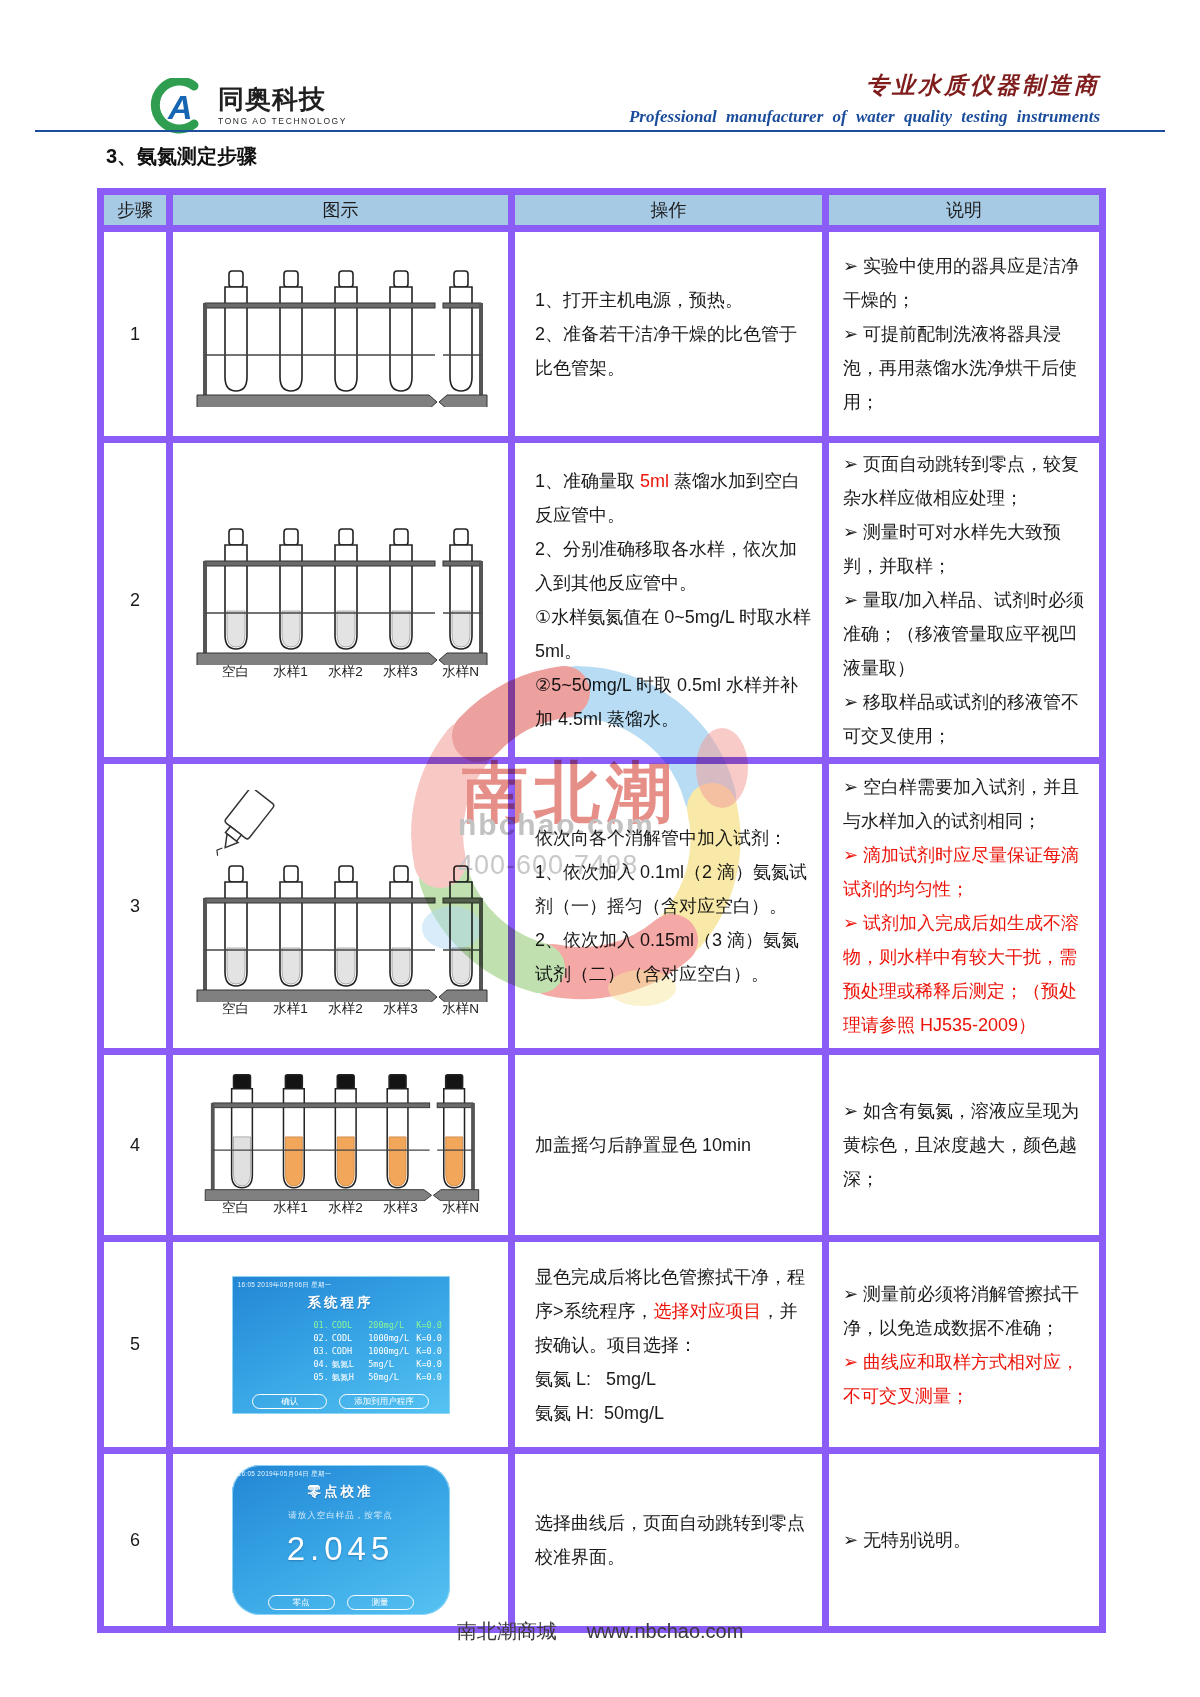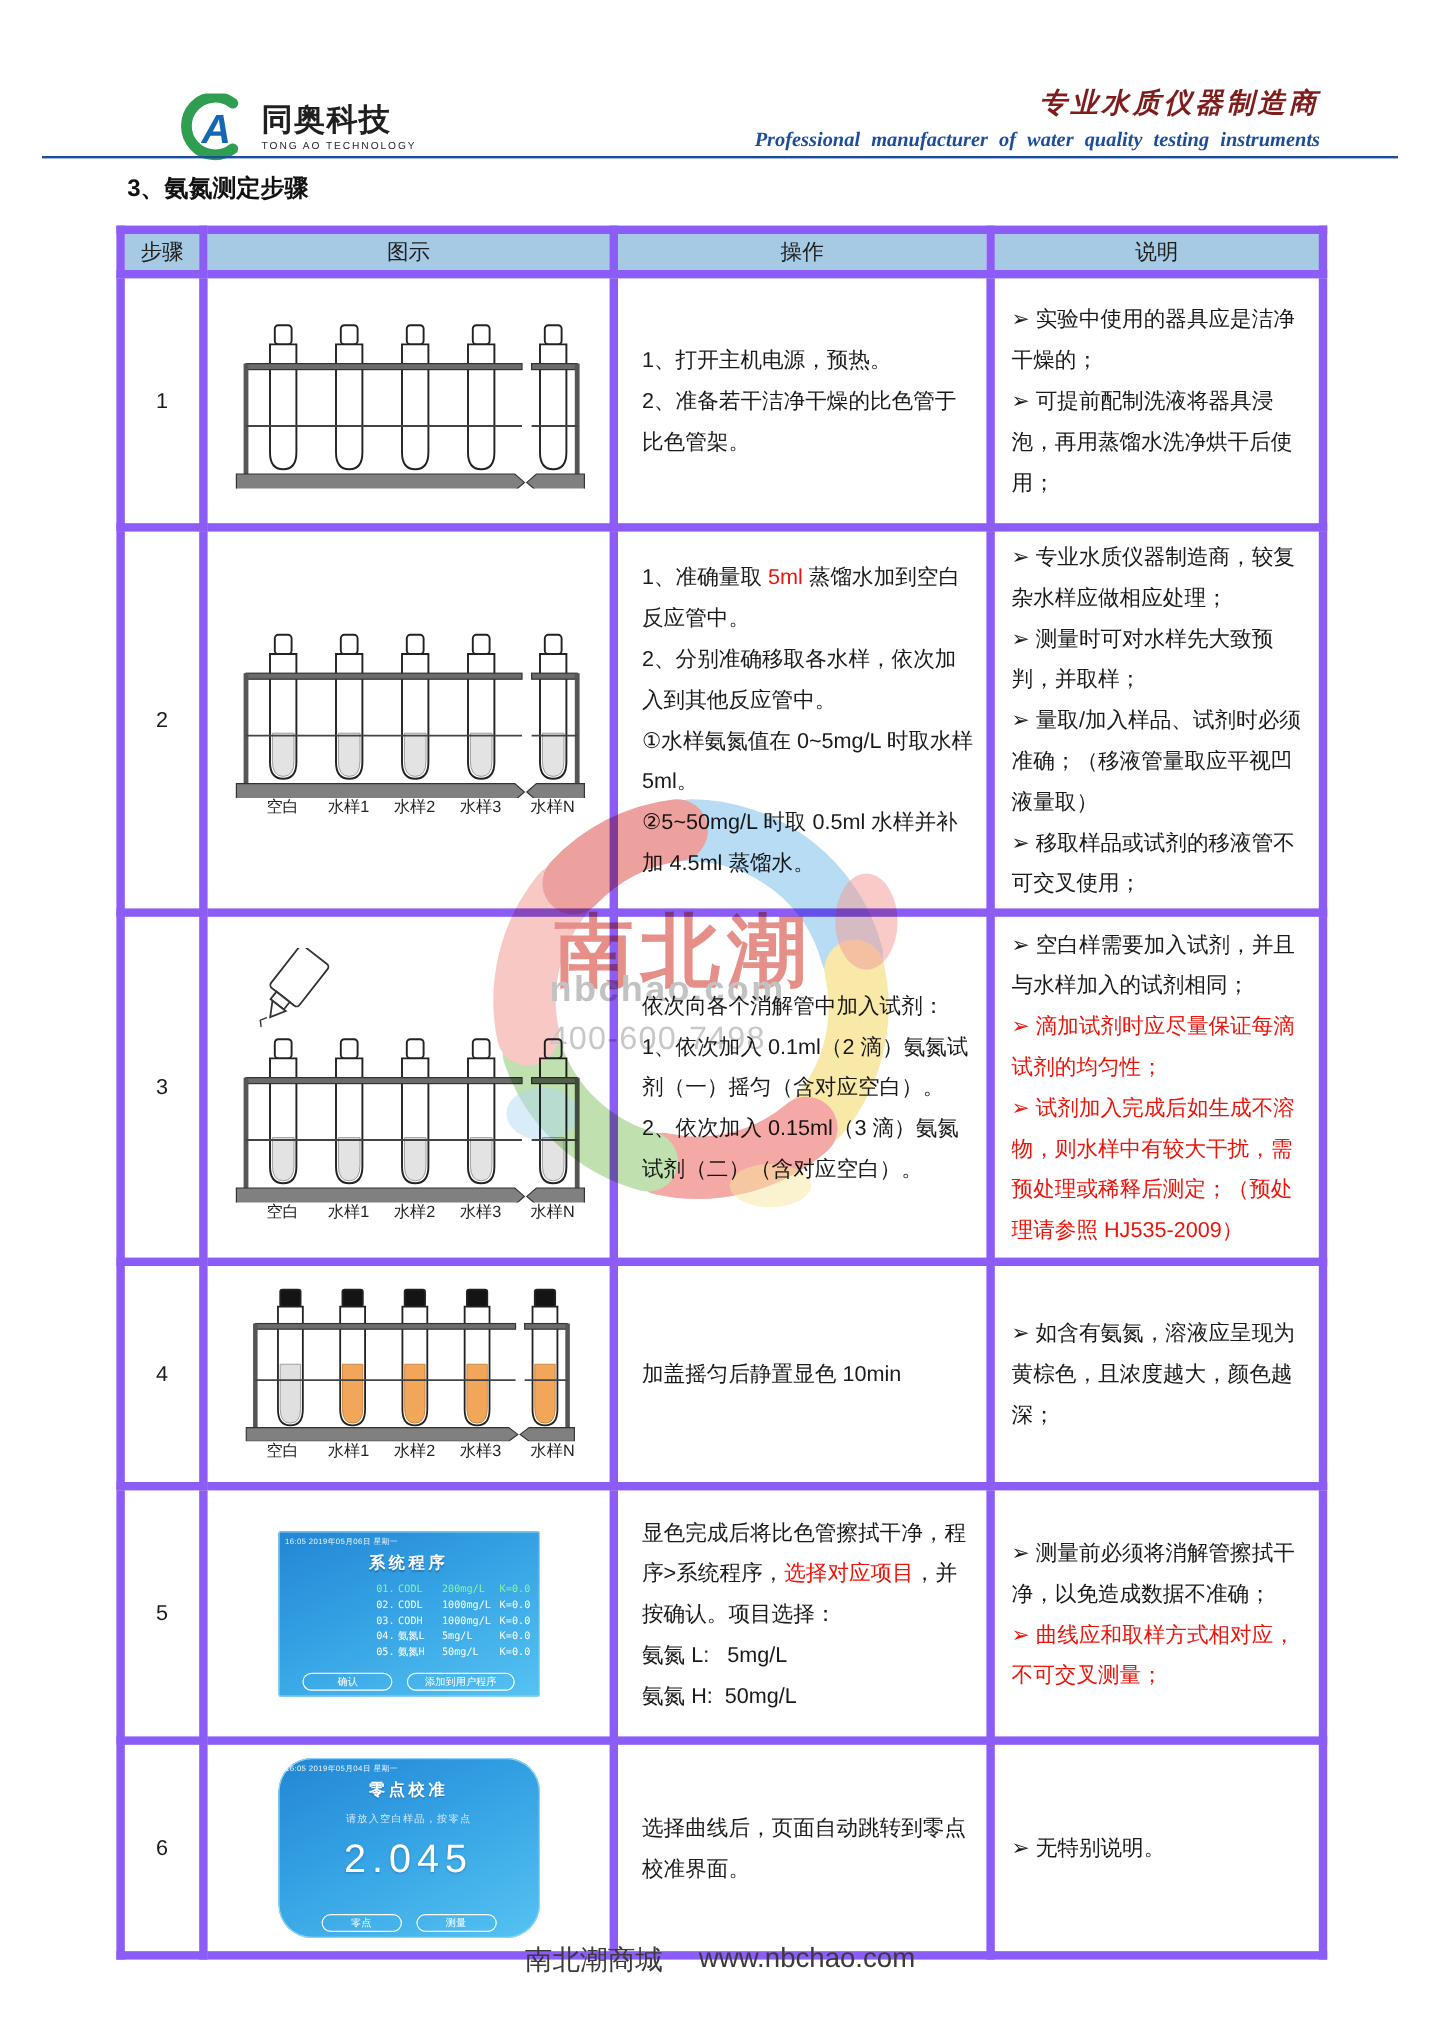--- a/index.html
+++ b/index.html
@@ -69,21 +69,21 @@
       mix-blend-mode:multiply;pointer-events:none;}
   .wm-brand{position:absolute;left:70px;top:100px;font-size:66px;font-weight:bold;
             color:#d23226;letter-spacing:6px;font-family:"DejaVu Serif",serif;}
   .wm-domain{position:absolute;left:66px;top:160px;font-size:30px;color:#8f8f8f;
              letter-spacing:2px;font-weight:bold;}
   .wm-phone{position:absolute;left:66px;top:202px;font-size:27px;color:#9a9a9a;
             letter-spacing:1px;}
 
   
   .footer{position:absolute;left:0;top:1618px;width:1200px;display:flex;
-          justify-content:center;gap:30px;font-size:23px;color:#3a3a3a;}
+          justify-content:center;gap:30px;font-size:20px;color:#3a3a3a;align-items:center;}
 </style>
 </head>
 <body>
 
 <div id="page">
 
   <div class="hdr">
     <div class="logo">
       <svg class="logo-mark" viewBox="0 0 62 56">
         <path d="M 46 8 A 24 24 0 1 0 46 46" fill="none" stroke="#2f9e51" stroke-width="9" stroke-linecap="round"></path>
@@ -219,21 +219,21 @@
           </div>
         </div>
       </td>
       <td class="op-cell">
         <p><span>1、准确量取 </span><span class="red">5ml</span><span> 蒸馏水加到空白反应管中。</span></p>
         <p>2、分别准确移取各水样，依次加入到其他反应管中。</p>
         <p>①水样氨氮值在 0~5mg/L 时取水样 5ml。</p>
         <p>②5~50mg/L 时取 0.5ml 水样并补加 4.5ml 蒸馏水。</p>
       </td>
       <td class="note-cell">
-        <p>➢ 专业水质仪器制造商，较复杂水样应做相应处理；</p>
+        <p>➢ 页面自动跳转到零点，较复杂水样应做相应处理；</p>
         <p>➢ 测量时可对水样先大致预判，并取样；</p>
         <p>➢ 量取/加入样品、试剂时必须准确；（移液管量取应平视凹液量取）</p>
         <p>➢ 移取样品或试剂的移液管不可交叉使用；</p>
       </td>
     </tr>
 
     <tr class="r3">
       <td class="step-cell">3</td>
       <td class="pic-cell">
         <div class="pic-box">

